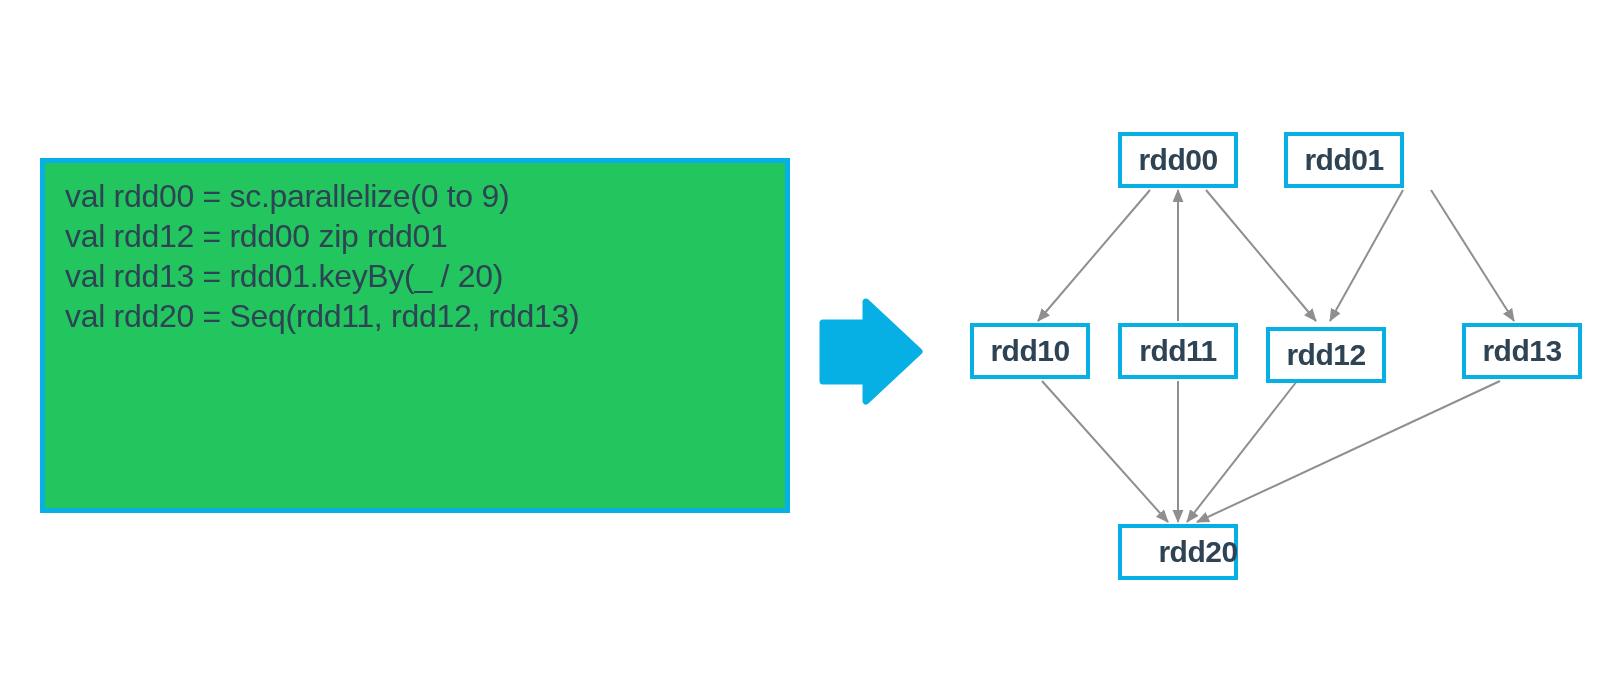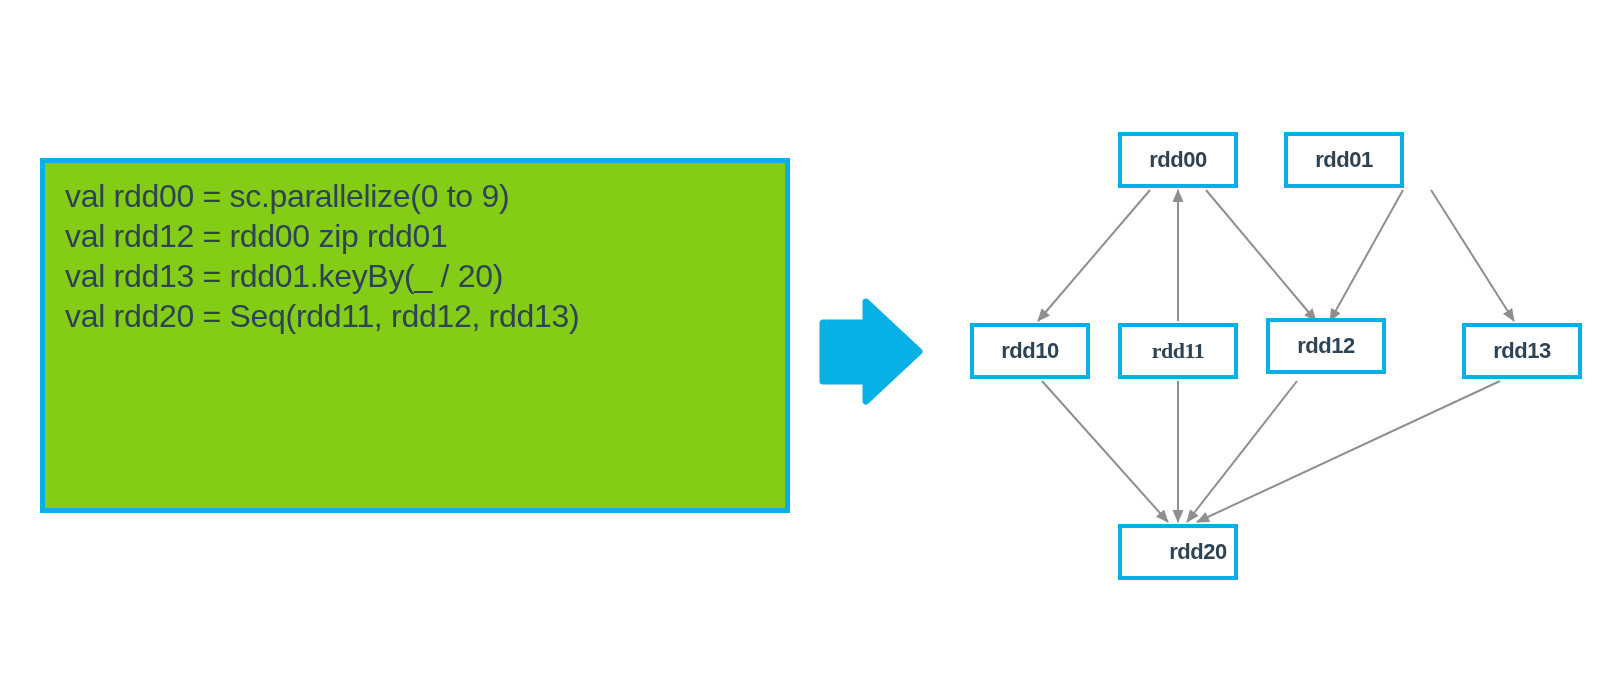--- a/index.html
+++ b/index.html
@@ -18,21 +18,21 @@
 
   
   .code-box {
     position: absolute;
     left: 40px;
     top: 158px;
     width: 750px;
     height: 355px;
     box-sizing: border-box;
     border: 5px solid #06b0e4;
-    background: #84cc16;
+    background: #22c55e;
     padding: 13px 8px 0 20px;
   }
   .code-line {
     font-size: 32px;
     line-height: 40px;
     color: #2e4354;
     letter-spacing: -0.3px;
     white-space: pre;
   }
   .code-line.indent {
@@ -57,21 +57,21 @@
   .dag-node {
     position: absolute;
     box-sizing: border-box;
     width: 120px;
     height: 56px;
     background: #ffffff;
     border: 4px solid #06b0e4;
     display: flex;
     align-items: center;
     justify-content: center;
-    font-size: 22px;
+    font-size: 30px;
     font-weight: 700;
     color: #2e4354;
     letter-spacing: -0.5px;
   }
 </style>
 </head>
 <body>
 
 <div class="canvas">
 
@@ -100,19 +100,19 @@
       <line x1="1042" y1="381" x2="1168" y2="522" stroke="#8f8f8f" stroke-width="2" marker-end="url(#arrowhead)"></line>
       <line x1="1178" y1="381" x2="1178" y2="522" stroke="#8f8f8f" stroke-width="2" marker-end="url(#arrowhead)"></line>
       <line x1="1297" y1="381" x2="1187" y2="522" stroke="#8f8f8f" stroke-width="2" marker-end="url(#arrowhead)"></line>
       <line x1="1500" y1="381" x2="1197" y2="522" stroke="#8f8f8f" stroke-width="2" marker-end="url(#arrowhead)"></line>
     </svg>
 
   <div id="dag-nodes">
       <div class="dag-node" style="left: 1118px; top: 132px;">rdd00</div>
       <div class="dag-node" style="left: 1284px; top: 132px;">rdd01</div>
       <div class="dag-node" style="left: 970px; top: 323px;">rdd10</div>
-      <div class="dag-node" style="left: 1118px; top: 323px; font-family: Liberation Serif, serif;">rdd11</div>
-      <div class="dag-node" style="left: 1266px; top: 318px;">rdd12</div>
+      <div class="dag-node" style="left: 1118px; top: 323px;">rdd11</div>
+      <div class="dag-node" style="left: 1266px; top: 327px;">rdd12</div>
       <div class="dag-node" style="left: 1462px; top: 323px;">rdd13</div>
       <div class="dag-node" style="left: 1118px; top: 524px; padding-left: 40px;">rdd20</div>
     </div>
 
 </div>
 
 </body></html>

